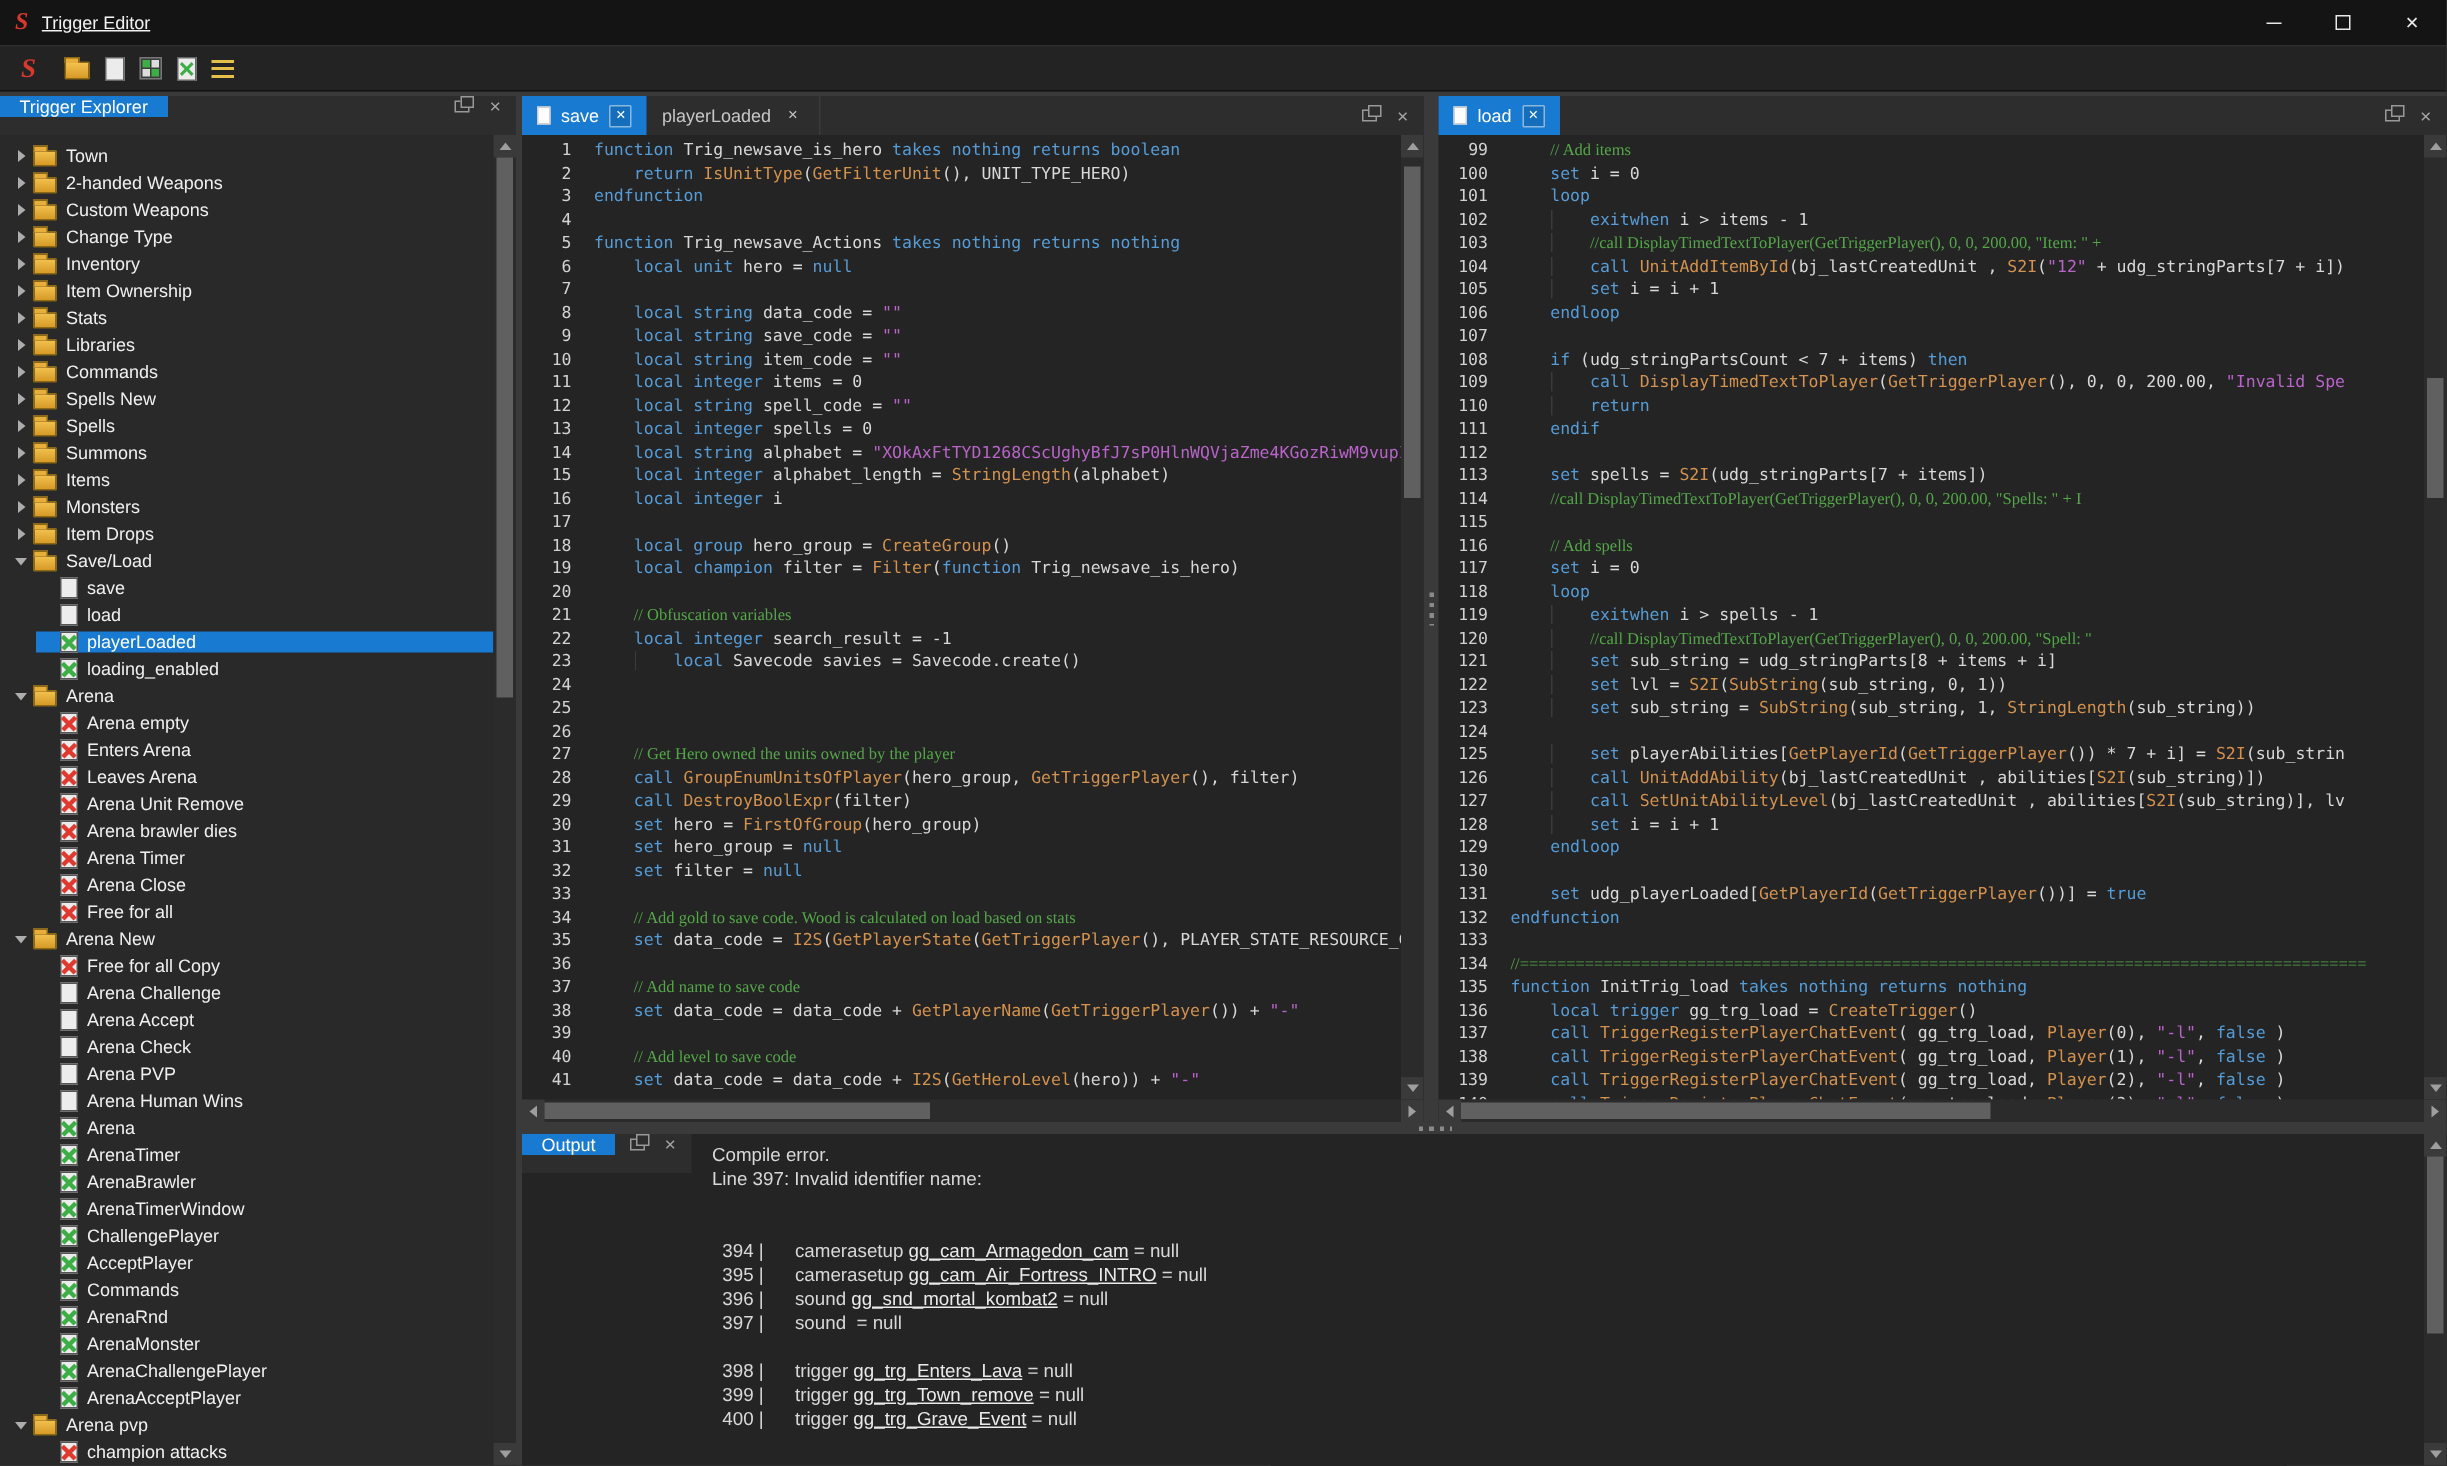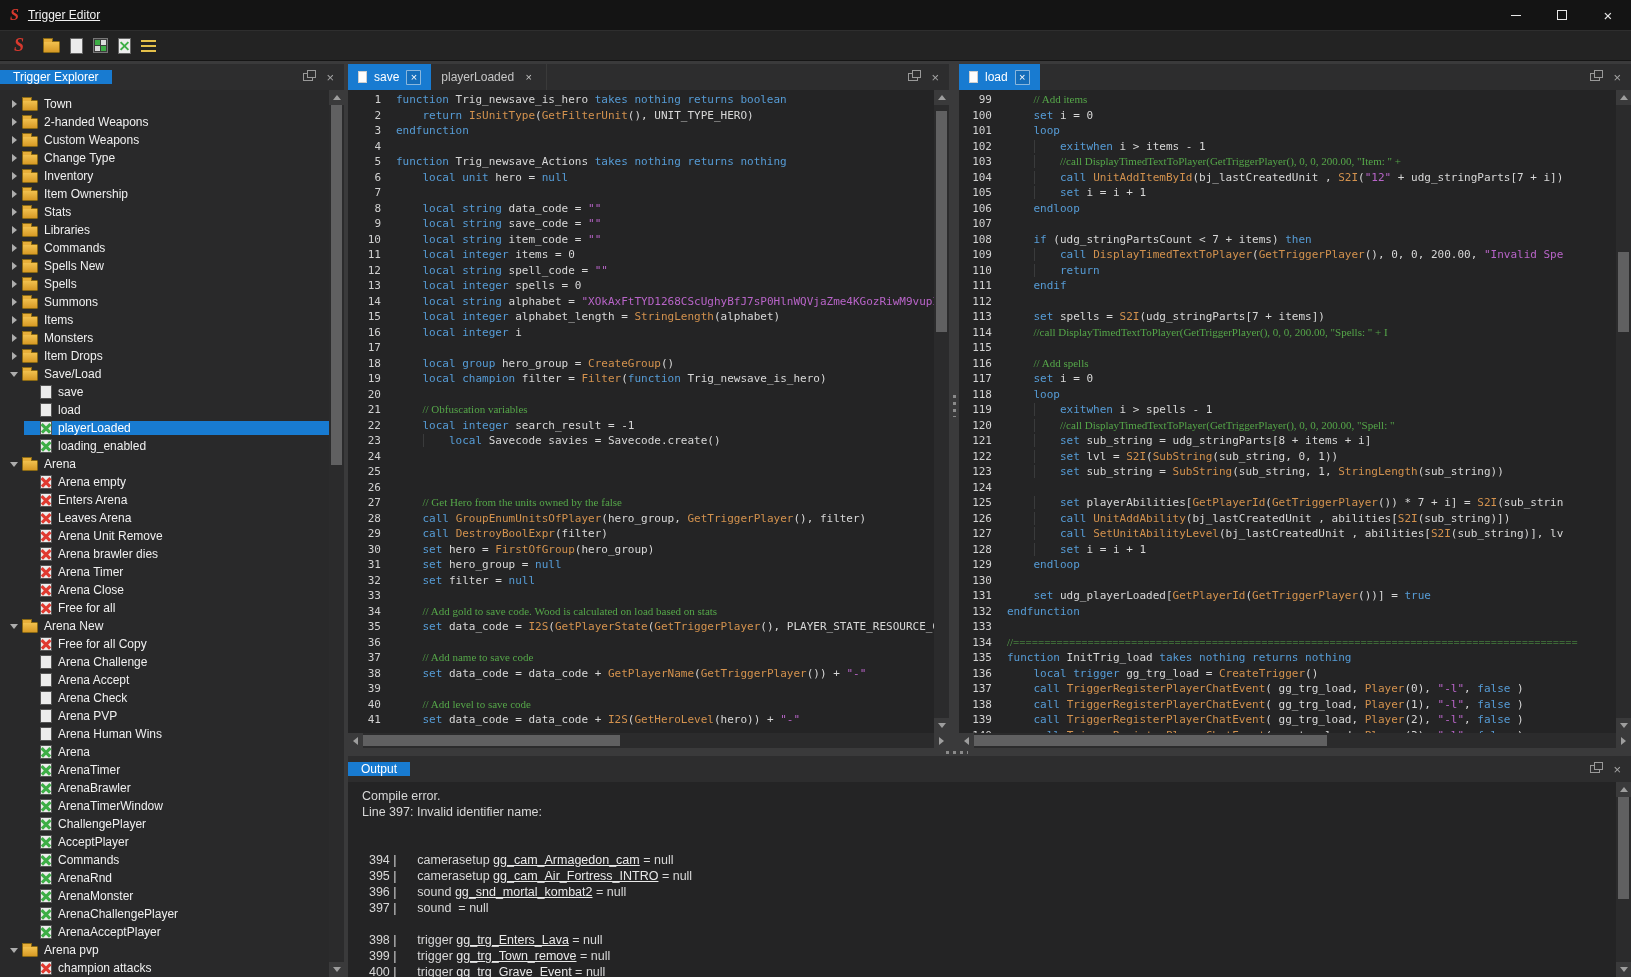--- a/index.html
+++ b/index.html
@@ -27,21 +27,21 @@
 .t-folder{width:17px;height:12px;background:linear-gradient(180deg,#f2c14e,#d79a26);border:1px solid #8a6914;border-radius:1px;margin-top:3px;}
 .t-folder::before{content:"";position:absolute;top:-4px;left:-1px;width:8px;height:3px;background:#e7ae39;border:1px solid #8a6914;border-bottom:none;}
 .t-doc{width:13px;height:16px;background:#ececec;border:1px solid #666;}
 .t-grid{width:15px;height:15px;border:1px solid #777;background-color:#3c3c3c;background-image:linear-gradient(var(--green),var(--green)),linear-gradient(var(--green),var(--green)),linear-gradient(#dcdcdc,#dcdcdc),linear-gradient(#dcdcdc,#dcdcdc);background-size:5px 5px;background-position:1px 1px,7px 7px,7px 1px,1px 7px;background-repeat:no-repeat;}
 .t-script{width:13px;height:16px;background:#ececec;border:1px solid #666;}
 .t-script::before,.t-script::after{content:"";position:absolute;left:50%;top:50%;width:11px;height:2px;margin:-1px 0 0 -5.5px;background:var(--green);}
 .t-script::before{transform:rotate(45deg);} .t-script::after{transform:rotate(-45deg);}
 .t-list{width:15px;height:12px;background:repeating-linear-gradient(180deg,#e4c04a 0 2px,transparent 2px 5px);}
 
 
-.panel-head{height:26px;background:#2d2d2e;display:flex;align-items:center;flex:none;}
+.panel-head{height:26px;background:#2d2d2e;display:flex;align-items:flex-start;flex:none;}
 .panel-tab{display:inline-flex;align-items:center;padding:0 13px;background:var(--accent);color:#fff;font-size:12px;}
 .head-icons{margin-left:auto;display:flex;align-items:center;gap:13px;padding:0 10px;}
 .ic-float{width:10px;height:8px;border:1px solid #999;position:relative;display:inline-block;}
 .ic-float::after{content:"";position:absolute;right:-4px;top:-4px;width:7px;height:6px;border:1px solid #999;background:#2d2d2e;}
 .ic-x{color:#a5a5a5;font-size:13px;line-height:1;}
 
 
 .explorer{position:absolute;left:0;top:64px;width:344px;bottom:0;background:#29292a;display:flex;flex-direction:column;}
 .tree-zone{flex:1;display:flex;overflow:hidden;}
 .tree{flex:1;overflow:hidden;padding-top:5px;min-width:0;}
@@ -101,21 +101,21 @@
 .sb-thumb{position:absolute;background:#606061;}
 .vscroll .sb-thumb{left:2px;right:2px;}
 .hscroll .sb-thumb{top:2px;bottom:2px;}
 .tri{width:0;height:0;display:block;}
 .tri-up{border-left:4px solid transparent;border-right:4px solid transparent;border-bottom:5px solid #9e9e9e;}
 .tri-down{border-left:4px solid transparent;border-right:4px solid transparent;border-top:5px solid #9e9e9e;}
 .tri-left{border-top:4px solid transparent;border-bottom:4px solid transparent;border-right:5px solid #9e9e9e;}
 .tri-right{border-top:4px solid transparent;border-bottom:4px solid transparent;border-left:5px solid #9e9e9e;}
 
 
-.output{flex:1;background:#242425;display:flex;flex-direction:column;min-height:0;}
+.output{flex:1;background:#242425;display:flex;flex-direction:row;min-height:0;}
 .output-body{flex:1;display:flex;min-height:0;overflow:hidden;}
 .output-text{flex:1;min-width:0;overflow:hidden;padding:6px 0 0 14px;font-size:12.5px;color:#e9e9e9;}
 .out-line{white-space:pre;height:16px;line-height:16px;}
 </style>
 </head>
 <body>
 
 <div class="window">
 
   <div class="titlebar">
@@ -644,21 +644,21 @@
               <div class="code-line">&nbsp;</div>
               <div class="code-line"><span>    </span><span class="tk-k">local group</span><span class="tk-p"> hero_group = </span><span class="tk-n">CreateGroup</span><span class="tk-p">()</span></div>
               <div class="code-line"><span>    </span><span class="tk-k">local champion</span><span class="tk-p"> filter = </span><span class="tk-n">Filter</span><span class="tk-p">(</span><span class="tk-k">function</span><span class="tk-p"> Trig_newsave_is_hero)</span></div>
               <div class="code-line">&nbsp;</div>
               <div class="code-line"><span>    </span><span class="tk-c">// Obfuscation variables</span></div>
               <div class="code-line"><span>    </span><span class="tk-k">local integer</span><span class="tk-p"> search_result = -1</span></div>
               <div class="code-line"><span>    </span><span class="ig">    </span><span class="tk-k">local</span><span class="tk-p"> Savecode savies = Savecode.create()</span></div>
               <div class="code-line">&nbsp;</div>
               <div class="code-line">&nbsp;</div>
               <div class="code-line">&nbsp;</div>
-              <div class="code-line"><span>    </span><span class="tk-c">// Get Hero from the units owned by the false</span></div>
+              <div class="code-line"><span>    </span><span class="tk-c">// Get Hero owned the units owned by the player</span></div>
               <div class="code-line"><span>    </span><span class="tk-k">call</span><span class="tk-p"> </span><span class="tk-n">GroupEnumUnitsOfPlayer</span><span class="tk-p">(hero_group, </span><span class="tk-n">GetTriggerPlayer</span><span class="tk-p">(), filter)</span></div>
               <div class="code-line"><span>    </span><span class="tk-k">call</span><span class="tk-p"> </span><span class="tk-n">DestroyBoolExpr</span><span class="tk-p">(filter)</span></div>
               <div class="code-line"><span>    </span><span class="tk-k">set</span><span class="tk-p"> hero = </span><span class="tk-n">FirstOfGroup</span><span class="tk-p">(hero_group)</span></div>
               <div class="code-line"><span>    </span><span class="tk-k">set</span><span class="tk-p"> hero_group = </span><span class="tk-k">null</span></div>
               <div class="code-line"><span>    </span><span class="tk-k">set</span><span class="tk-p"> filter = </span><span class="tk-k">null</span></div>
               <div class="code-line">&nbsp;</div>
               <div class="code-line"><span>    </span><span class="tk-c">// Add gold to save code. Wood is calculated on load based on stats</span></div>
               <div class="code-line"><span>    </span><span class="tk-k">set</span><span class="tk-p"> data_code = </span><span class="tk-n">I2S</span><span class="tk-p">(</span><span class="tk-n">GetPlayerState</span><span class="tk-p">(</span><span class="tk-n">GetTriggerPlayer</span><span class="tk-p">(), PLAYER_STATE_RESOURCE_GOL</span></div>
               <div class="code-line">&nbsp;</div>
               <div class="code-line"><span>    </span><span class="tk-c">// Add name to save code</span></div>

